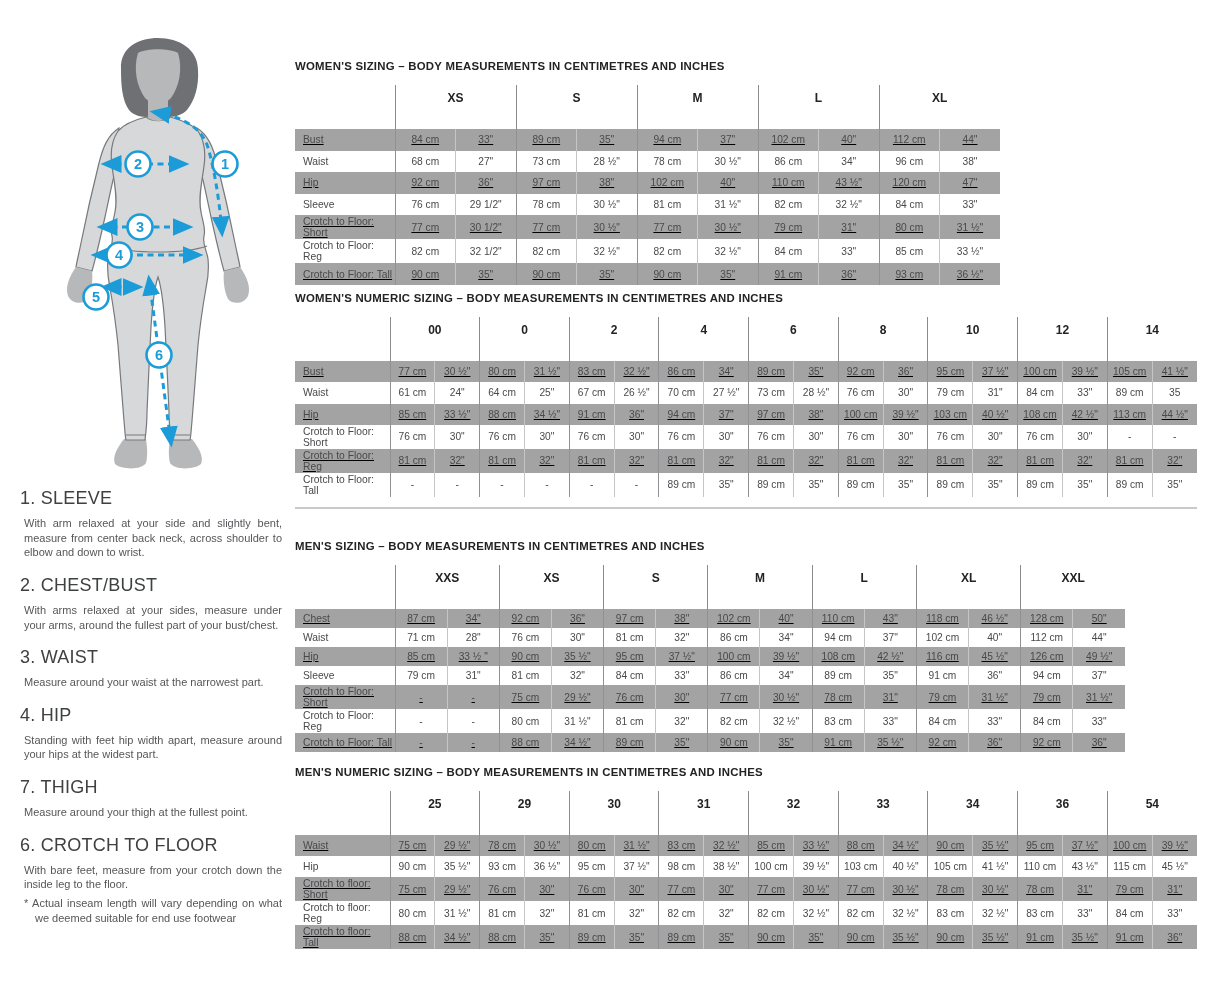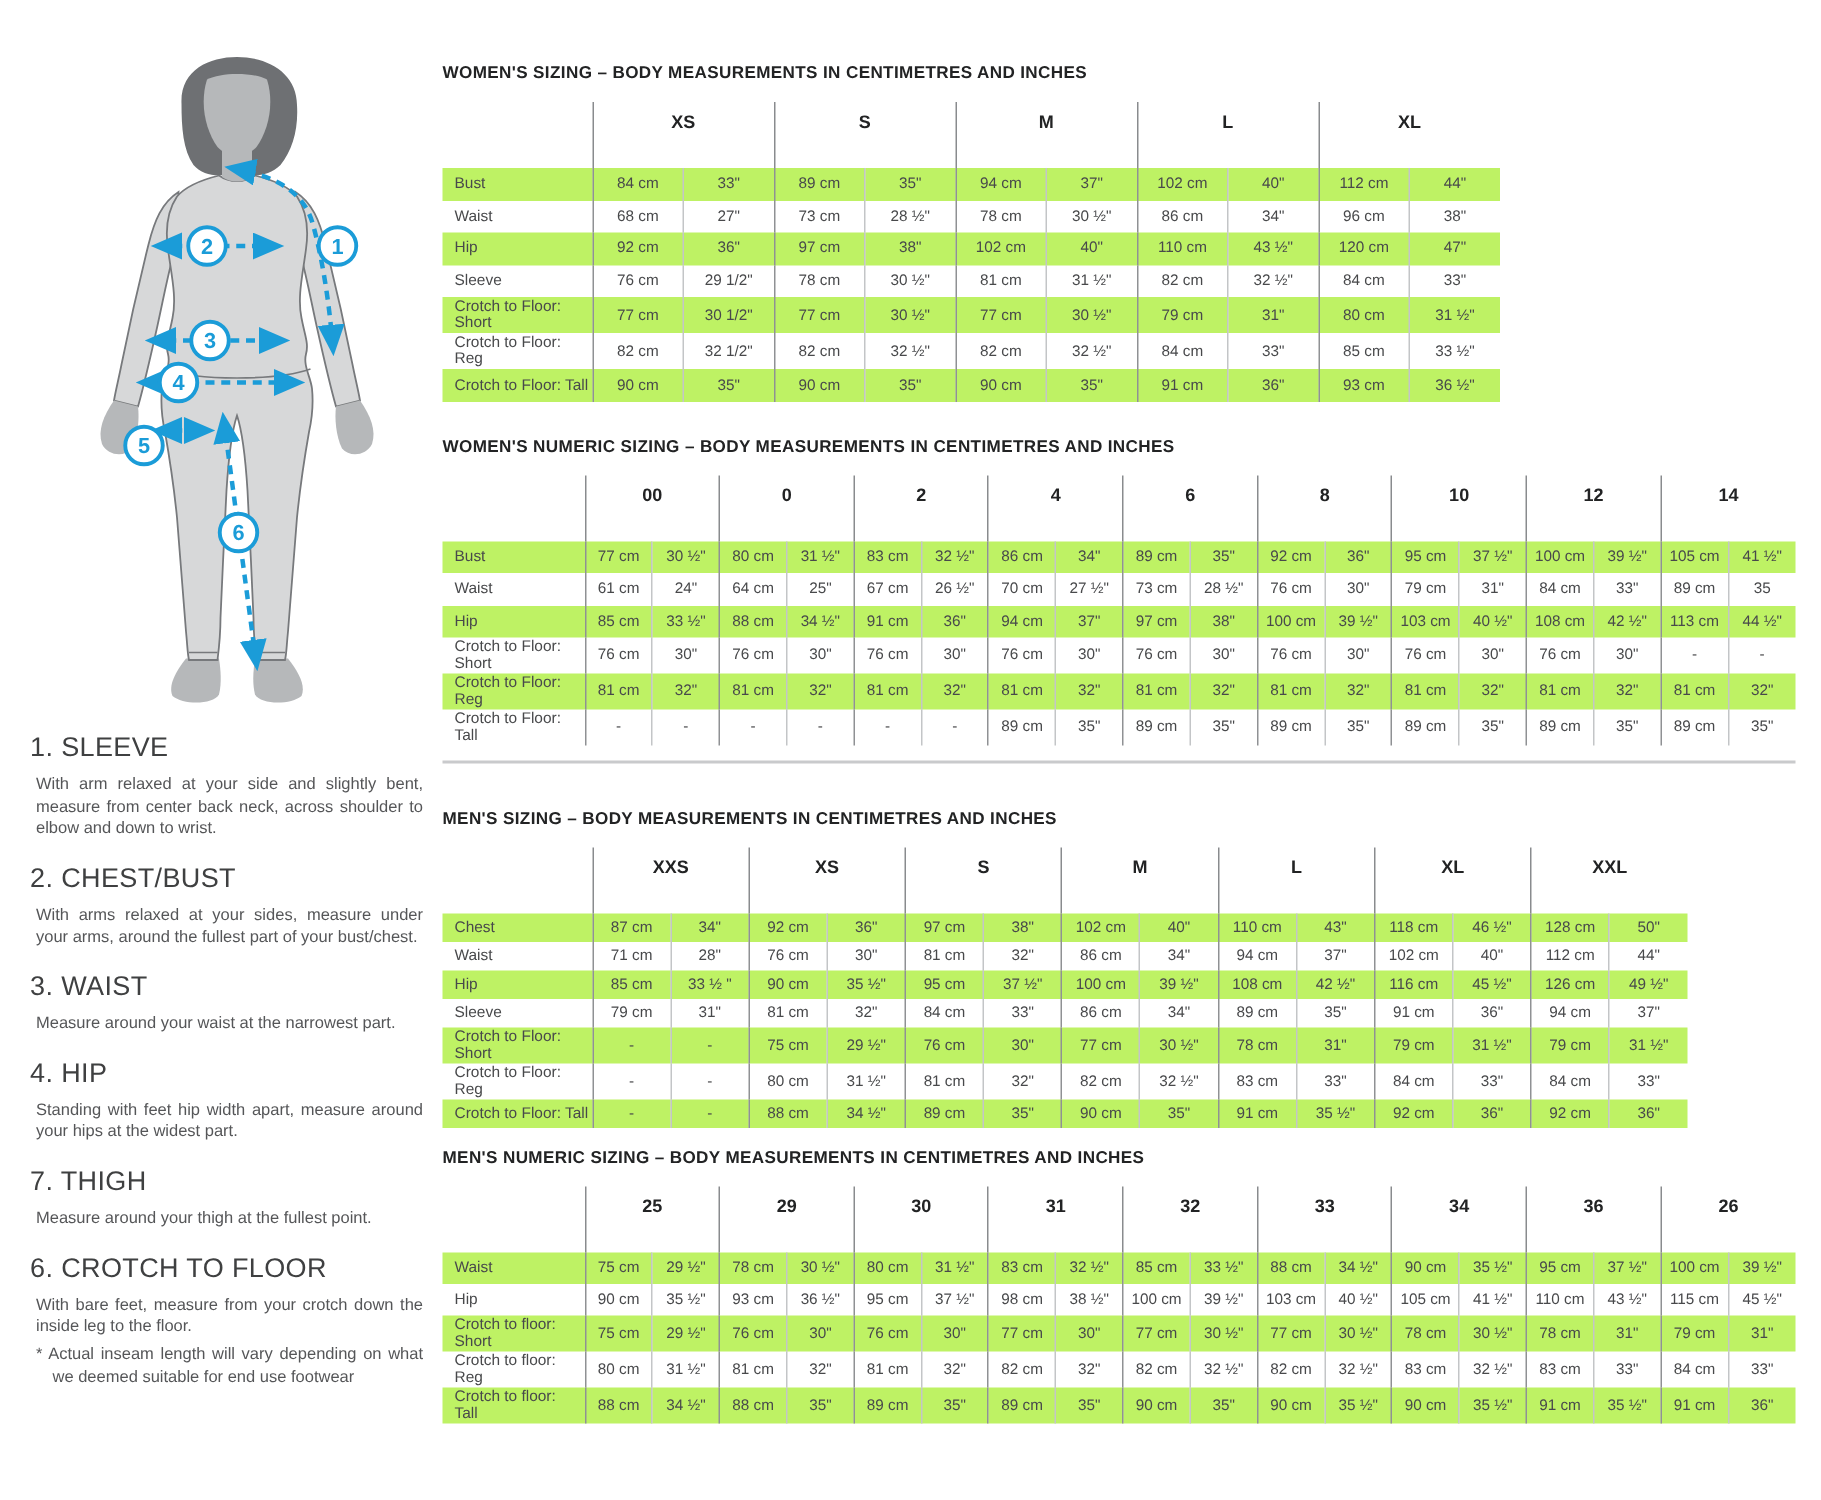--- a/index.html
+++ b/index.html
@@ -13,34 +13,34 @@
   
   .instructions{left:20px;top:488px;width:266px;}
   .instructions h3{font-size:18px;font-weight:normal;color:#3f4041;
                    margin:15px 0 7px 0;letter-spacing:.25px;}
   .instructions .blk:first-child h3{margin-top:0;}
   .instructions p{font-size:11px;line-height:1.33;color:#555658;margin:4px;text-align:justify;}
   .footnote{margin-top:14px;padding-left:11px;text-indent:-11px;}
 
   
   .tbl{position:absolute;left:295px;}
-  .t1{top:43px;}  .t2{top:292px;}  .t3{top:540px;}  .t4{top:766px;}
+  .t1{top:60px;}  .t2{top:292px;}  .t3{top:540px;}  .t4{top:766px;}
   .tbl-title{font-size:11.4px;font-weight:bold;color:#222324;margin:0 0 13px 0;letter-spacing:.25px;}
 
   table{border-collapse:collapse;table-layout:fixed;}
   .t1 table{width:705px;} .t2 table{width:902px;} .t3 table{width:830px;} .t4 table{width:902px;}
   .t1 col.c-label{width:100px;} .t2 col.c-label{width:95px;}
   .t3 col.c-label{width:100px;} .t4 col.c-label{width:95px;}
 
   thead th.size{font-weight:bold;font-size:12px;color:#222324;height:23px;
                 border-left:1.4px solid #898b8e;vertical-align:middle;padding-bottom:20px;}
   thead th.corner{border:none;}
   tbody tr{height:21.6px;}
   .t2 tbody tr{height:21.3px;} .t3 tbody tr{height:19px;} .t4 tbody tr{height:21px;}
-  tbody tr.shade{background:#bef264;}
+  tbody tr.shade{background:#a3a3a3;text-decoration:underline;}
   th.rowlabel{font-weight:normal;text-align:left;font-size:10.3px;color:#48494b;
               padding-left:8px;vertical-align:middle;}
   td{font-size:10.2px;color:#48494b;text-align:center;vertical-align:middle;}
   td.cm{border-left:1.4px solid #8f9194;}
   td.in{border-left:1px solid #c3c5c7;}
 
   .divider{position:absolute;left:295px;top:507px;width:902px;height:0;
            border-top:2px solid #c9cacc;}
 </style>
 </head>
@@ -623,21 +623,21 @@
             <tr>
               <th class="corner"></th>
               <th colspan="2" class="size">25</th>
               <th colspan="2" class="size">29</th>
               <th colspan="2" class="size">30</th>
               <th colspan="2" class="size">31</th>
               <th colspan="2" class="size">32</th>
               <th colspan="2" class="size">33</th>
               <th colspan="2" class="size">34</th>
               <th colspan="2" class="size">36</th>
-              <th colspan="2" class="size">26</th>
+              <th colspan="2" class="size">54</th>
             </tr>
           </thead>
           <tbody>
             <tr class="shade">
               <th class="rowlabel">Waist</th>
               <td class="cm">75 cm</td>
               <td class="in">29 ½"</td>
               <td class="cm">78 cm</td>
               <td class="in">30 ½"</td>
               <td class="cm">80 cm</td>

